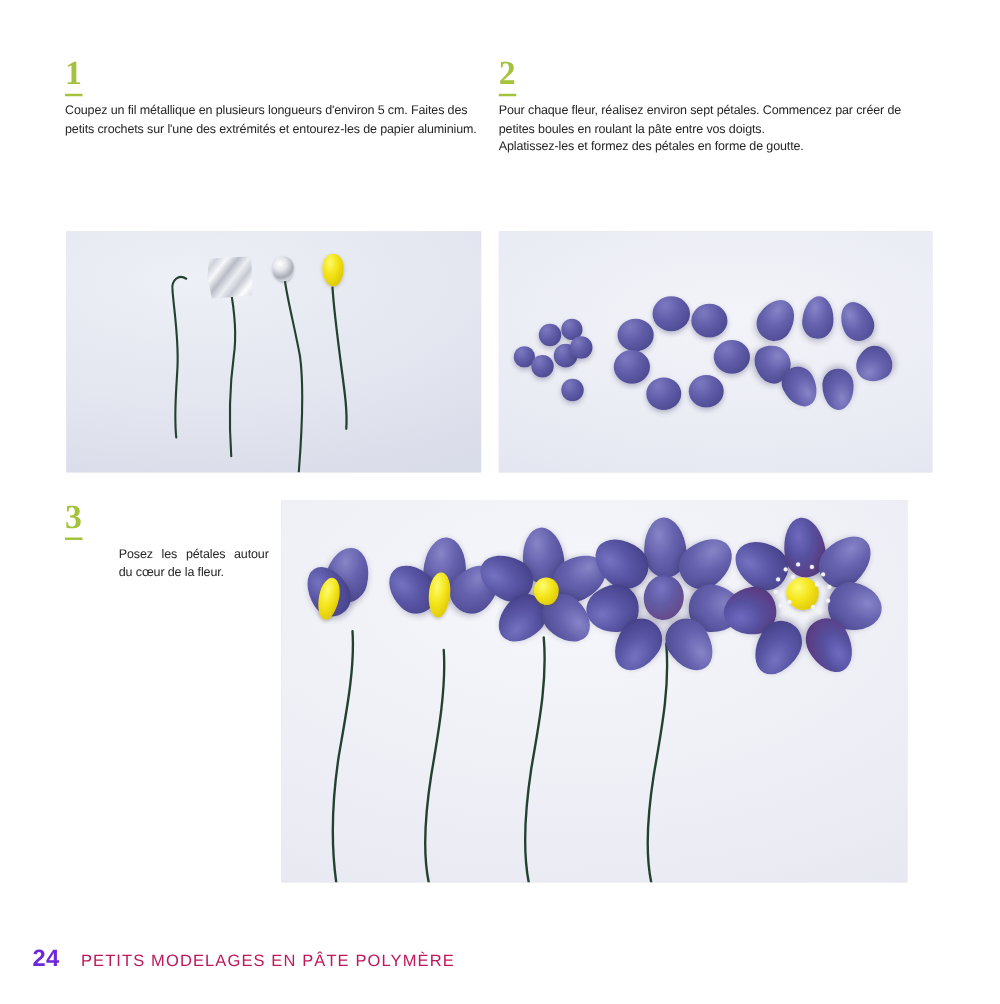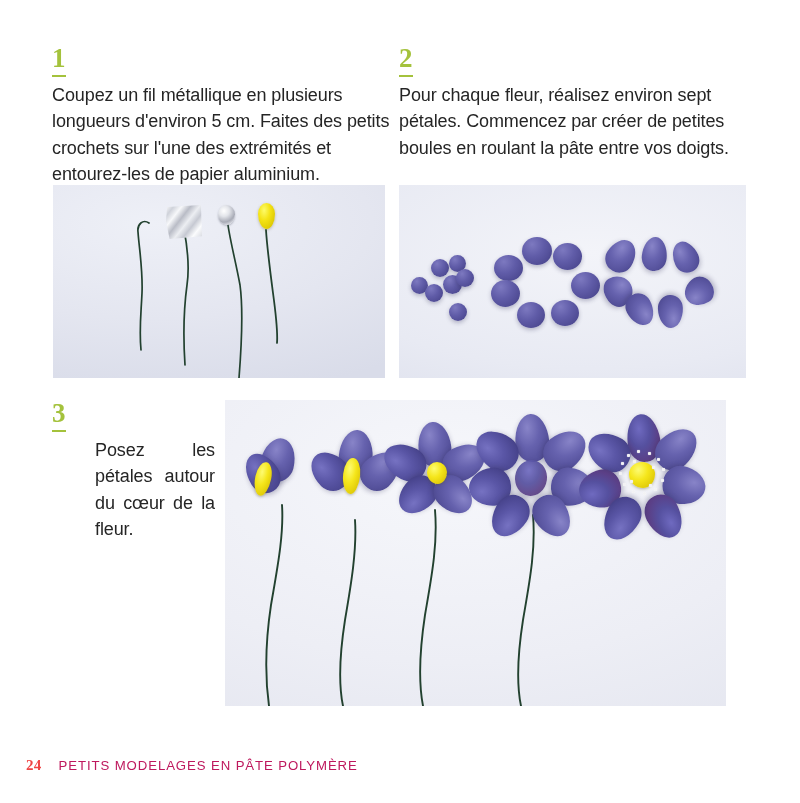--- a/index.html
+++ b/index.html
@@ -21,21 +21,21 @@
     font-weight:700;
     color:#a4c23c;
     line-height:1;
     letter-spacing:0px;
     padding-bottom:3px;
     display:inline-block;
     border-bottom:2px solid #a4c23c;
     margin-bottom:5px;
   }
   .step-body{
-    font-size:18px;
+    font-size:10px;
     line-height:1.47;
     color:#252525;
     letter-spacing:-0.1px;
   }
   .step-body p{margin:0;}
   .just .step-body p{text-align:justify;margin-left:43px;}
 
   #step1{left:52px;  top:45px;  width:340px;}
   #step2{left:399px; top:45px;  width:345px;}
   #step3{left:52px;  top:400px; width:163px;}
@@ -126,23 +126,22 @@
     box-shadow:0 0 1px rgba(255,255,255,.9);
   }
 
   
   #footer{
     position:absolute;
     left:26px; top:757px;
     display:flex; align-items:baseline; gap:17px;
   }
   .folio{
-    font-size:15px; font-weight:700; color:#ef4444;
+    font-size:19px; font-weight:700; color:#6d28d9;
     letter-spacing:.3px;
-    font-family:Liberation Serif, serif;
   }
   .runhead{
     font-size:13.2px;
     color:#be185d;
     letter-spacing:.9px;
   }
 </style>
 </head>
 <body>
 
@@ -152,20 +151,21 @@
     <div class="step-num">1</div>
     <div class="step-body">
       <p>Coupez un fil métallique en plusieurs longueurs d'environ 5 cm. Faites des petits crochets sur l'une des extrémités et entourez-les de papier aluminium.</p>
     </div>
   </div>
 
   <div class="step-col" id="step2">
     <div class="step-num">2</div>
     <div class="step-body">
       <p>Pour chaque fleur, réalisez environ sept pétales. Commencez par créer de petites boules en roulant la pâte entre vos doigts.</p>
+      <p>Aplatissez-les et formez des pétales en forme de goutte.</p>
     </div>
   </div>
 
   <div class="step-col just" id="step3">
     <div class="step-num">3</div>
     <div class="step-body">
       <p>Posez les pétales autour du cœur de la fleur.</p>
     </div>
   </div>
 

